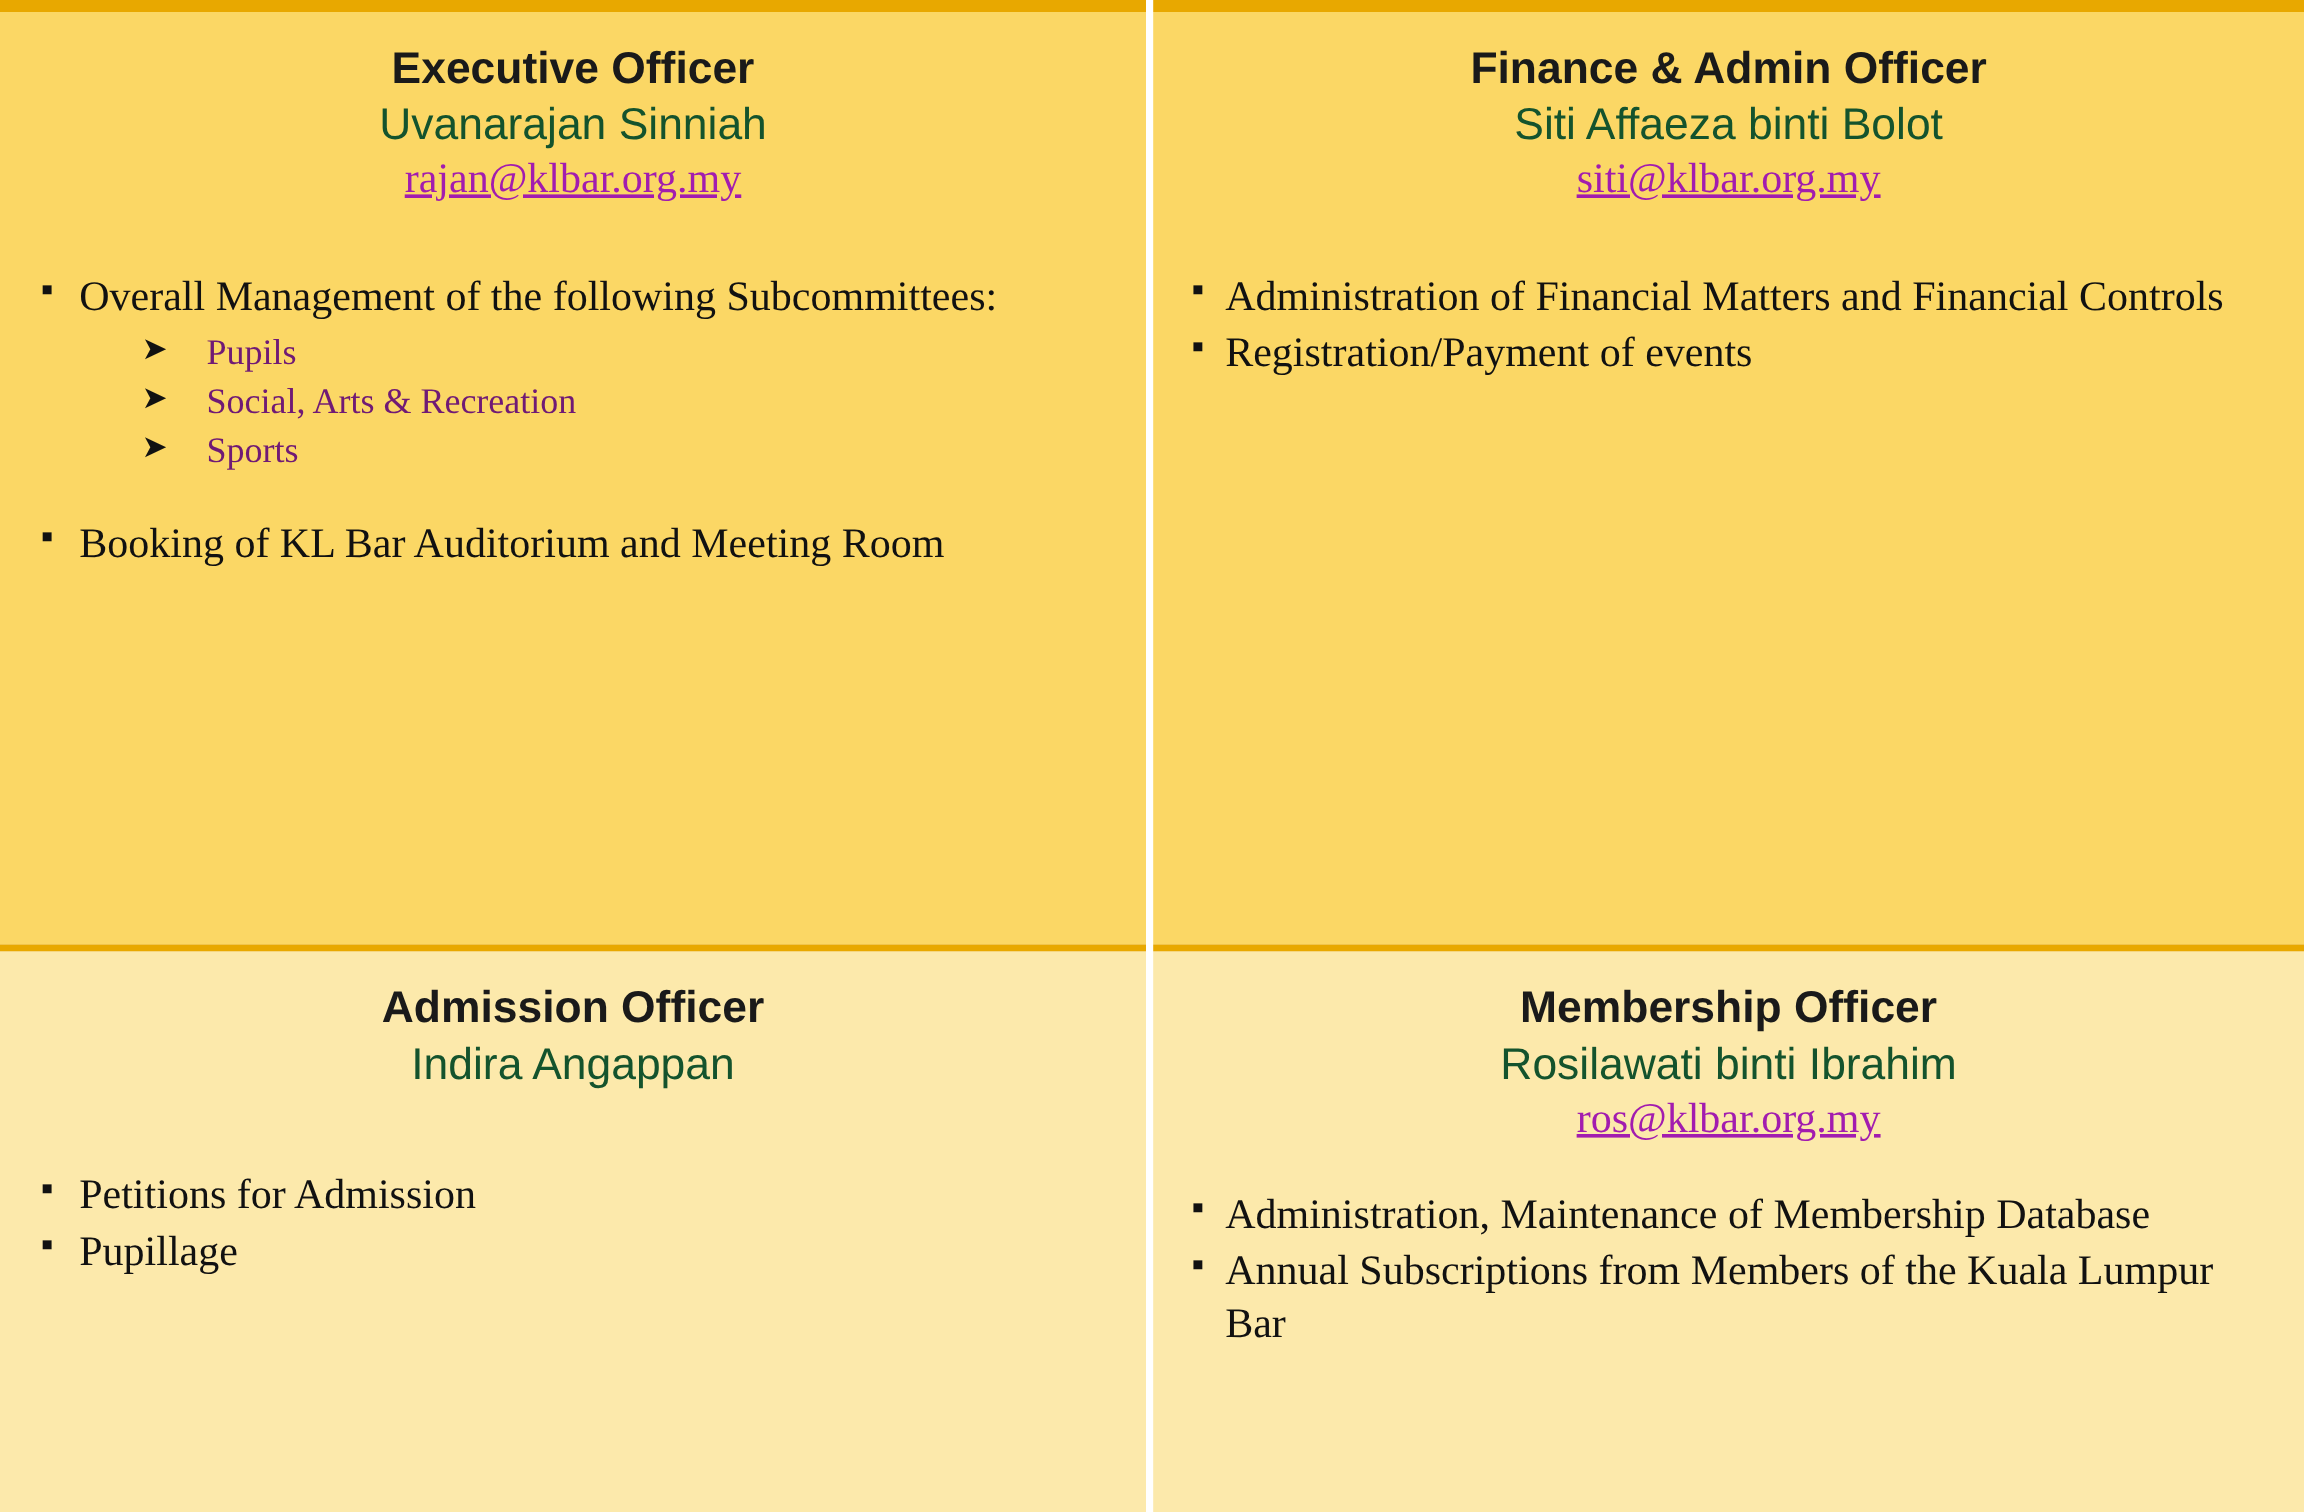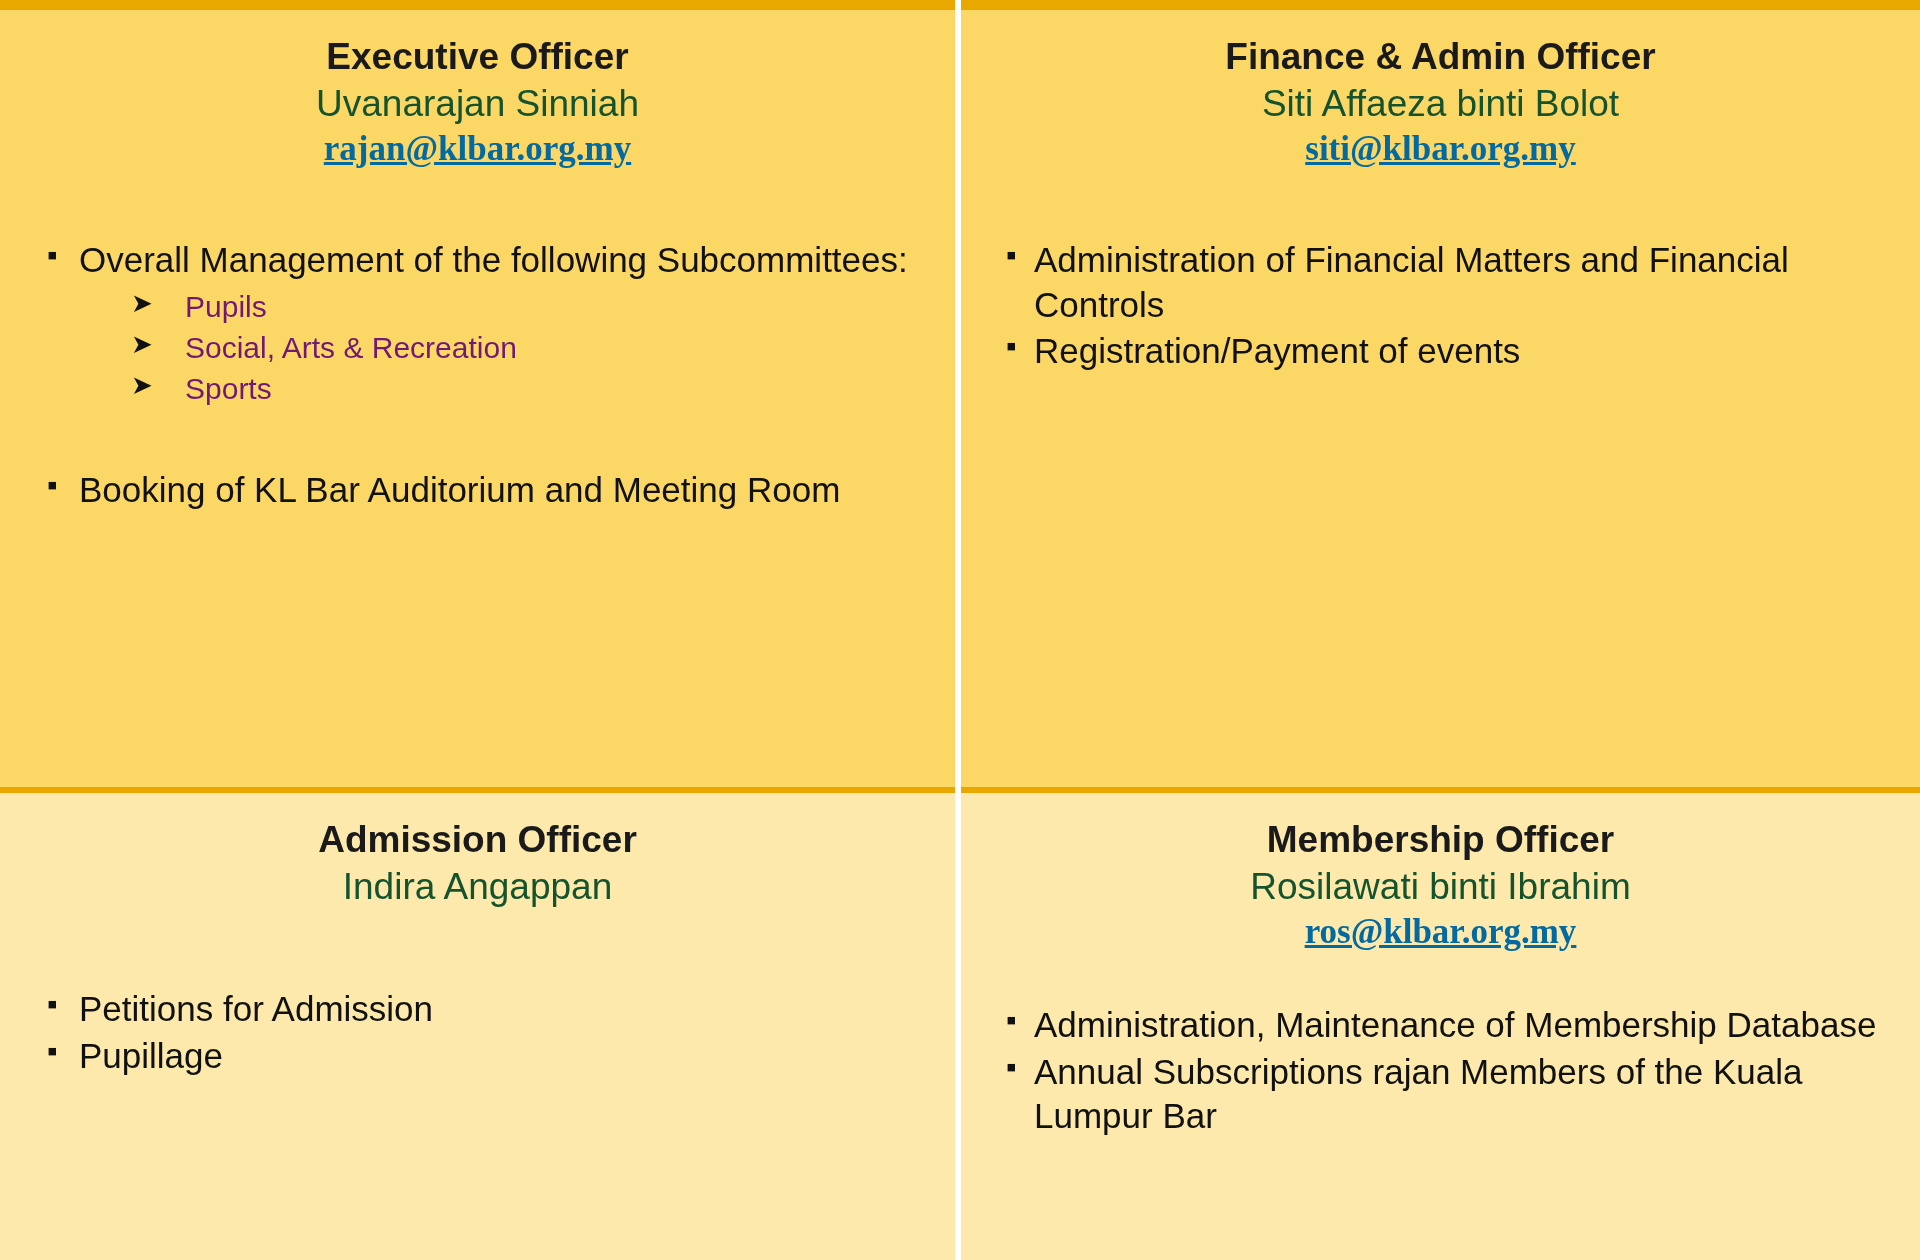--- a/index.html
+++ b/index.html
@@ -79,29 +79,29 @@
     margin: 0;
   }
   .email {
     text-align: center;
     font-size: 35px;
     line-height: 1.26;
     margin: 0 0 2px 0;
     font-family: "Liberation Serif", serif;
   }
   .email a {
-    color: #0369a1;
+    color: #a21caf;
     text-decoration: underline;
-    font-weight: bold;
   }
 
   ul.bullets {
     list-style: none;
-    margin: 13px;
+    margin: 0;
     padding: 0;
+    font-family: Liberation Serif, serif;
   }
   ul.bullets > li {
     position: relative;
     font-size: 35px;
     color: #111111;
     line-height: 1.27;
     padding-left: 40px;
     margin-bottom: 2px;
   }
   ul.bullets > li::before {
@@ -200,18 +200,18 @@
 
     <div class="vgap"></div>
 
     <div class="cell light">
       <p class="title">Membership Officer</p>
       <p class="person">Rosilawati binti Ibrahim</p>
       <p class="email"><a href="#">ros@klbar.org.my</a></p>
       <div class="spacer-sm"></div>
       <ul class="bullets tight">
         <li>Administration, Maintenance of Membership Database</li>
-        <li>Annual Subscriptions rajan Members of the Kuala Lumpur Bar</li>
+        <li>Annual Subscriptions from Members of the Kuala Lumpur Bar</li>
       </ul>
     </div>
 
   </div>
 </div>
 
 </body></html>

